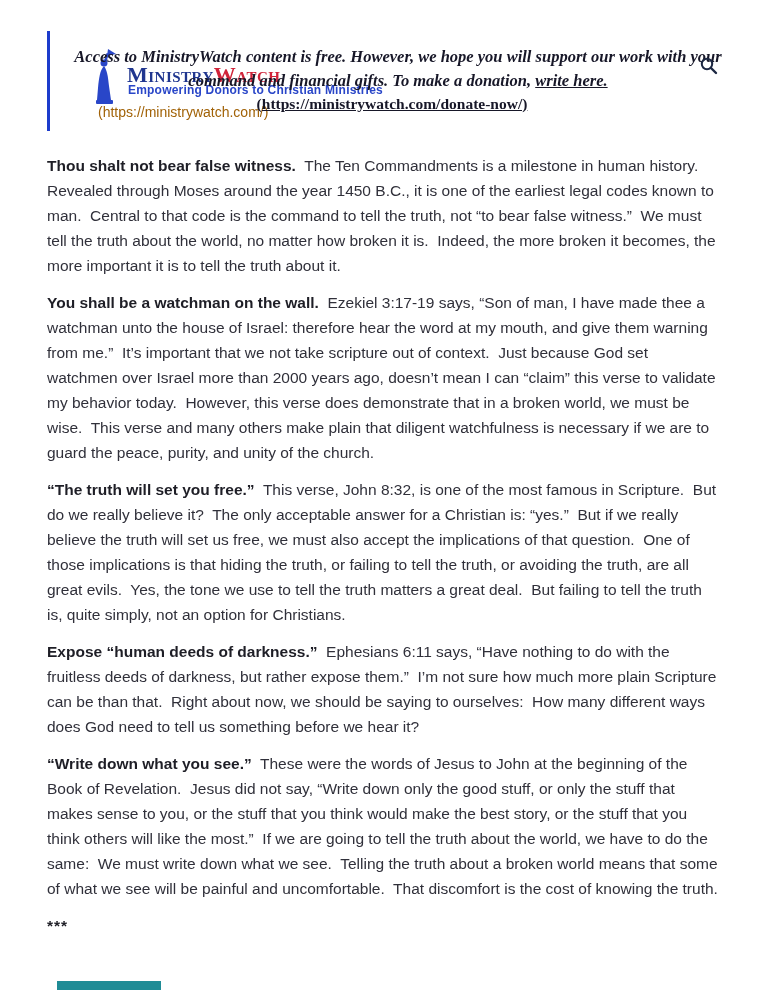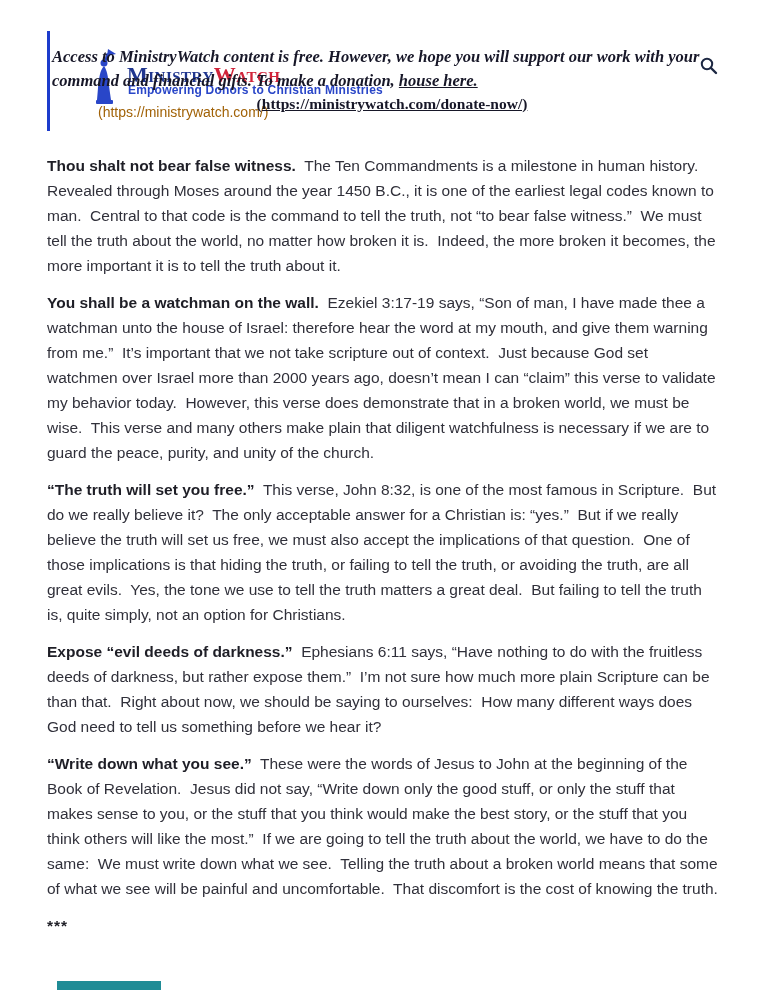--- a/index.html
+++ b/index.html
@@ -14,21 +14,21 @@
   #statue { position:absolute; left:2px; top:2px; }
   #logo-text { position:absolute; left:37px; top:16px; white-space:nowrap;
                font-family:"Liberation Serif", serif; font-weight:bold;
                font-variant:small-caps; font-size:22px; letter-spacing:0.5px; }
   #logo-text .part1 { color:#20368f; }
   #logo-text .part2 { color:#d02339; }
   #logo-tagline { position:absolute; left:38px; top:37px; white-space:nowrap;
                   font-size:12px; font-weight:bold; color:#2946c8; letter-spacing:0.2px; }
   #site-url { position:absolute; left:98px; top:104px; font-size:14px; color:#a16207; white-space:nowrap; }
 
-  #banner { position:absolute; left:52px; top:45px; width:660px; text-align:left;
+  #banner { position:absolute; left:68px; top:45px; width:660px; text-align:center;
             font-family:"Liberation Serif", serif; font-style:italic; font-weight:bold;
             font-size:16.5px; color:#171728; line-height:24px; }
   #banner .donate-link { text-decoration:underline; cursor:pointer; }
   #donate-url { position:absolute; left:62px; top:94px; width:660px; text-align:center;
                 font-family:"Liberation Serif", serif; font-weight:bold; font-size:15.5px;
                 color:#171728; text-decoration:underline; line-height:20px; }
 
   #search-btn { position:absolute; left:699px; top:56px; width:20px; height:20px; cursor:pointer; }
 
   
@@ -61,35 +61,35 @@
       </svg>
     </span>
     <div id="logo-text"><span class="part1">Ministry</span><span class="part2">Watch</span></div>
     <div id="logo-tagline">Empowering Donors to Christian Ministries</div>
   </div>
 
   <div id="site-url">(https://ministrywatch.com/)</div>
 
   <div id="banner">
     <div>Access to MinistryWatch content is free.  However, we hope you will support our work with your</div>
-    <div><span>command and financial gifts.  To make a donation, </span><span class="donate-link">house here.</span></div>
+    <div><span>command and financial gifts.  To make a donation, </span><span class="donate-link">write here.</span></div>
   </div>
   <div id="donate-url">(https://ministrywatch.com/donate-now/)</div>
 
   <span id="search-btn">
     <svg width="20" height="20" viewBox="0 0 20 20">
       <circle cx="8" cy="8" r="5.2" fill="none" stroke="#1c2742" stroke-width="2"></circle>
       <line x1="12" y1="12" x2="17" y2="17" stroke="#1c2742" stroke-width="2.4" stroke-linecap="round"></line>
     </svg>
   </span>
 
 </div>
 
 <div id="article">
   <p><span class="lead">Thou shalt not bear false witness.</span><span>  The Ten Commandments is a milestone in human history.  Revealed through Moses around the year 1450 B.C., it is one of the earliest legal codes known to man.  Central to that code is the command to tell the truth, not “to bear false witness.”  We must tell the truth about the world, no matter how broken it is.  Indeed, the more broken it becomes, the more important it is to tell the truth about it.</span></p>
   <p><span class="lead">You shall be a watchman on the wall.</span><span>  Ezekiel 3:17-19 says, “Son of man, I have made thee a watchman unto the house of Israel: therefore hear the word at my mouth, and give them warning from me.”  It’s important that we not take scripture out of context.  Just because God set watchmen over Israel more than 2000 years ago, doesn’t mean I can “claim” this verse to validate my behavior today.  However, this verse does demonstrate that in a broken world, we must be wise.  This verse and many others make plain that diligent watchfulness is necessary if we are to guard the peace, purity, and unity of the church.</span></p>
   <p><span class="lead">“The truth will set you free.”</span><span>  This verse, John 8:32, is one of the most famous in Scripture.  But do we really believe it?  The only acceptable answer for a Christian is: “yes.”  But if we really believe the truth will set us free, we must also accept the implications of that question.  One of those implications is that hiding the truth, or failing to tell the truth, or avoiding the truth, are all great evils.  Yes, the tone we use to tell the truth matters a great deal.  But failing to tell the truth is, quite simply, not an option for Christians.</span></p>
-  <p><span class="lead">Expose “evil deeds of darkness.”</span><span>  Ephesians 6:11 says, “Have nothing to do with the fruitless deeds of darkness, but rather expose them.”  I’m not sure how much more plain Scripture can be than that.  Right about now, we should be saying to ourselves:  How many different ways does God need to tell us something before we hear it?</span></p>
+  <p><span class="lead">Expose “human deeds of darkness.”</span><span>  Ephesians 6:11 says, “Have nothing to do with the fruitless deeds of darkness, but rather expose them.”  I’m not sure how much more plain Scripture can be than that.  Right about now, we should be saying to ourselves:  How many different ways does God need to tell us something before we hear it?</span></p>
   <p><span class="lead">“Write down what you see.”</span><span>  These were the words of Jesus to John at the beginning of the Book of Revelation.  Jesus did not say, “Write down only the good stuff, or only the stuff that makes sense to you, or the stuff that you think would make the best story, or the stuff that you think others will like the most.”  If we are going to tell the truth about the world, we have to do the same:  We must write down what we see.  Telling the truth about a broken world means that some of what we see will be painful and uncomfortable.  That discomfort is the cost of knowing the truth.</span></p>
   <div id="closing-marker">***</div>
 </div>
 
 <div id="footer-bar"></div>
 
 </body></html>

